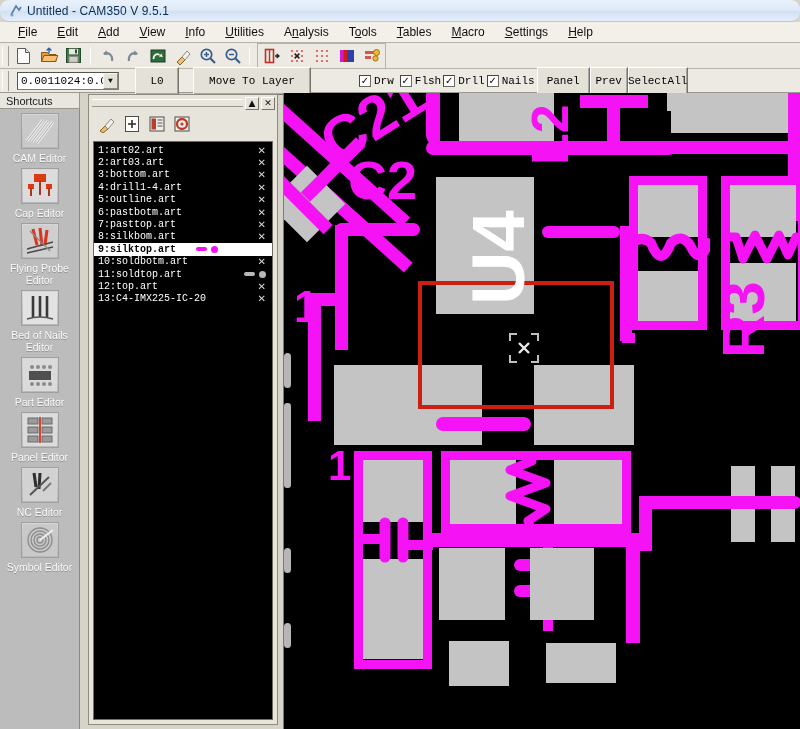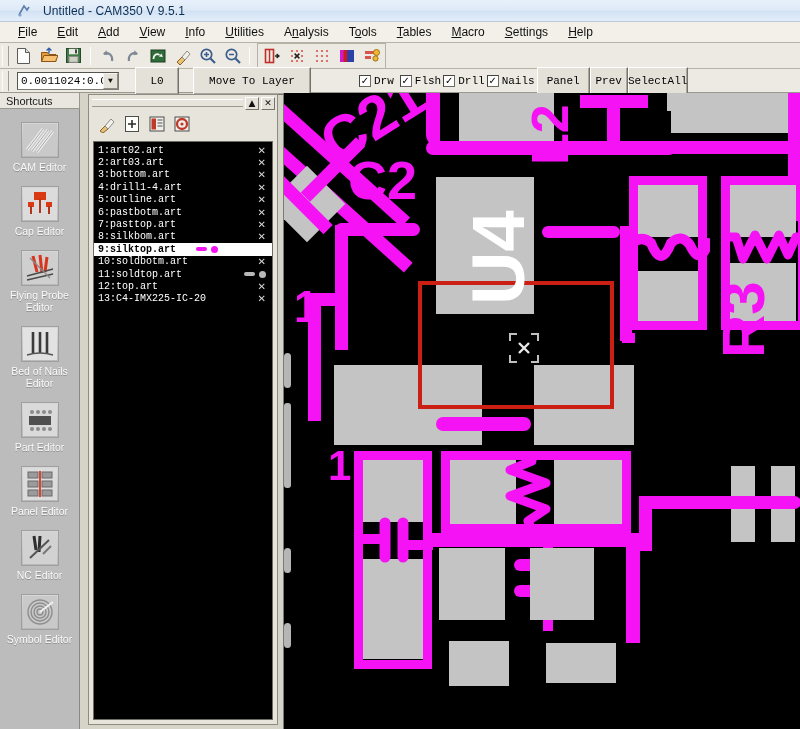--- a/index.html
+++ b/index.html
@@ -15,22 +15,23 @@
     width: 800px; height: 729px;
     background: #d6d3c8;
     overflow: hidden;
   }
 
   
   #titlebar {
     position: absolute; left: 0; top: 0; width: 800px; height: 22px;
     background: linear-gradient(to bottom, #e8f1fb 0%, #dfeaf7 45%, #d2e2f4 55%, #e4eefa 100%);
     border-bottom: 1px solid #b8c8d8;
-    display: flex; align-items: center; gap: 12px;
-    padding-left: 16px;
+    display: flex; align-items: center; gap: 4px;
+    padding-left: 8px;
+    border-radius: 9px;
   }
   #titlebar .tb-icon {
     width: 15px; height: 15px; flex: 0 0 auto;
     display: flex; align-items: center; justify-content: center;
   }
   #titlebar .tb-text {
     font-size: 12px; color: #0a2d52; letter-spacing: .1px;
     white-space: nowrap;
   }
 
@@ -122,21 +123,21 @@
   }
   #sidebar-header {
     height: 16px; width: 80px;
     background: #e8e6de;
     border: 1px solid #9a978d; border-top: none; border-left: none;
     display: flex; align-items: center; padding-left: 6px;
     font-size: 11px; color: #1a1a1a;
   }
   .sb-item {
     display: flex; flex-direction: column; align-items: center;
-    padding-top: 13px; cursor: default;
+    padding-top: 4px; cursor: default;
   }
   .sb-ico {
     width: 38px; height: 36px;
     background: linear-gradient(to bottom, #d8d8d8, #b9b9b9);
     border: 1px solid #9f9f9f;
     display: flex; align-items: center; justify-content: center;
     overflow: hidden;
   }
   .sb-lbl {
     font-size: 10.5px; color: #fafafa; text-align: center;

